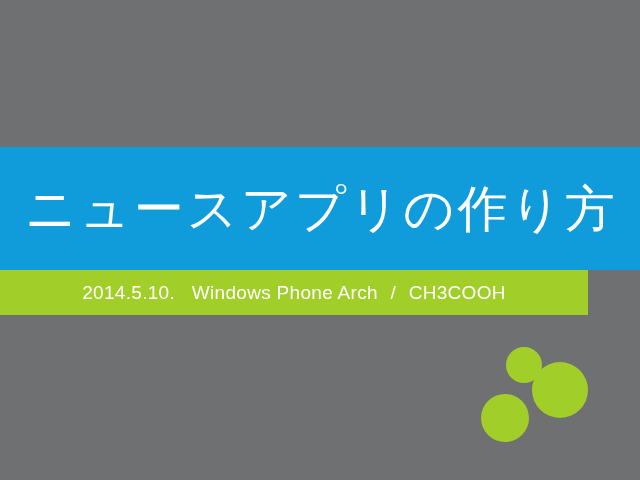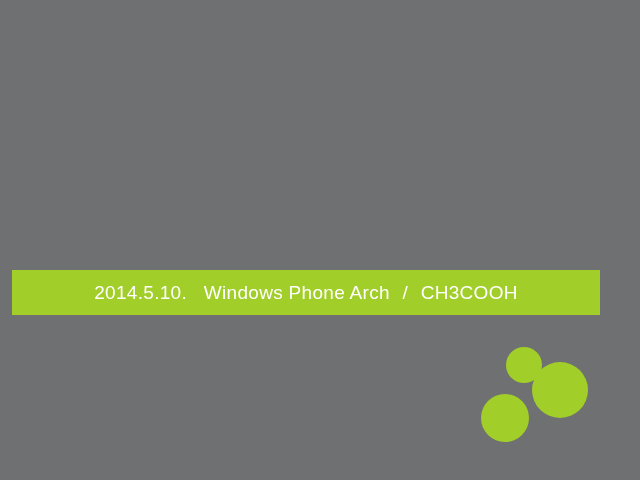--- a/index.html
+++ b/index.html
@@ -75,21 +75,21 @@
     line-height: 1;
     letter-spacing: 3px;
     white-space: nowrap;
     padding-left: 3px; 
     -webkit-font-smoothing: antialiased;
   }
 
   
   #subtitle-band {
     position: absolute;
-    left: 12px;
+    left: 0;
     top: 270px;
     width: 588px;
     height: 45px;
     background: #a2ce2a;
     display: flex;
     align-items: center;
     justify-content: center;
   }
 
   #slide-subtitle {
@@ -109,20 +109,23 @@
 <body>
 
 <div id="slide">
 
   <div id="circle-cluster">
     <div class="deco-circle" id="circle-small"></div>
     <div class="deco-circle" id="circle-large"></div>
     <div class="deco-circle" id="circle-medium"></div>
   </div>
 
+  <div id="title-band">
+    <div id="slide-title">ニュースアプリの作り方</div>
+  </div>
 
   <div id="subtitle-band">
     <div id="slide-subtitle">
       <span>2014.5.10.</span>
       <span>&nbsp;</span>
       <span>Windows Phone Arch</span>
       <span class="sep">/</span>
       <span>CH3COOH</span>
     </div>
   </div>

